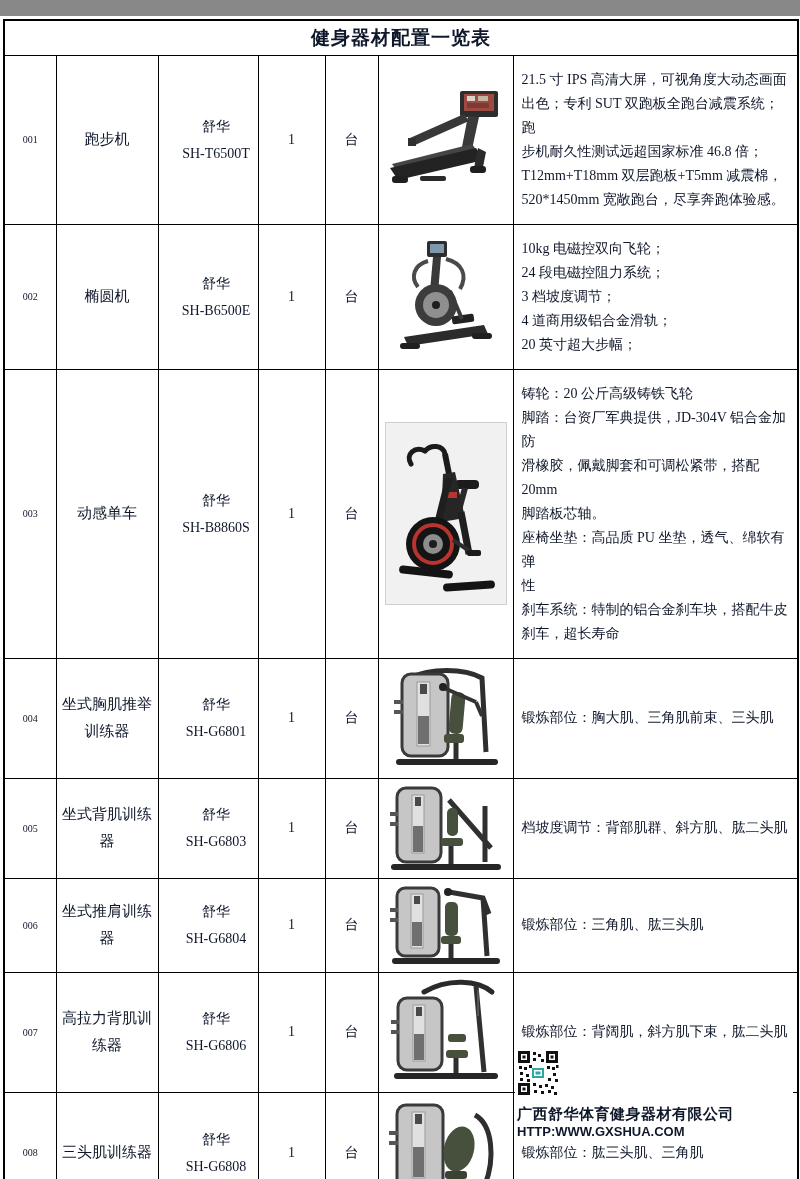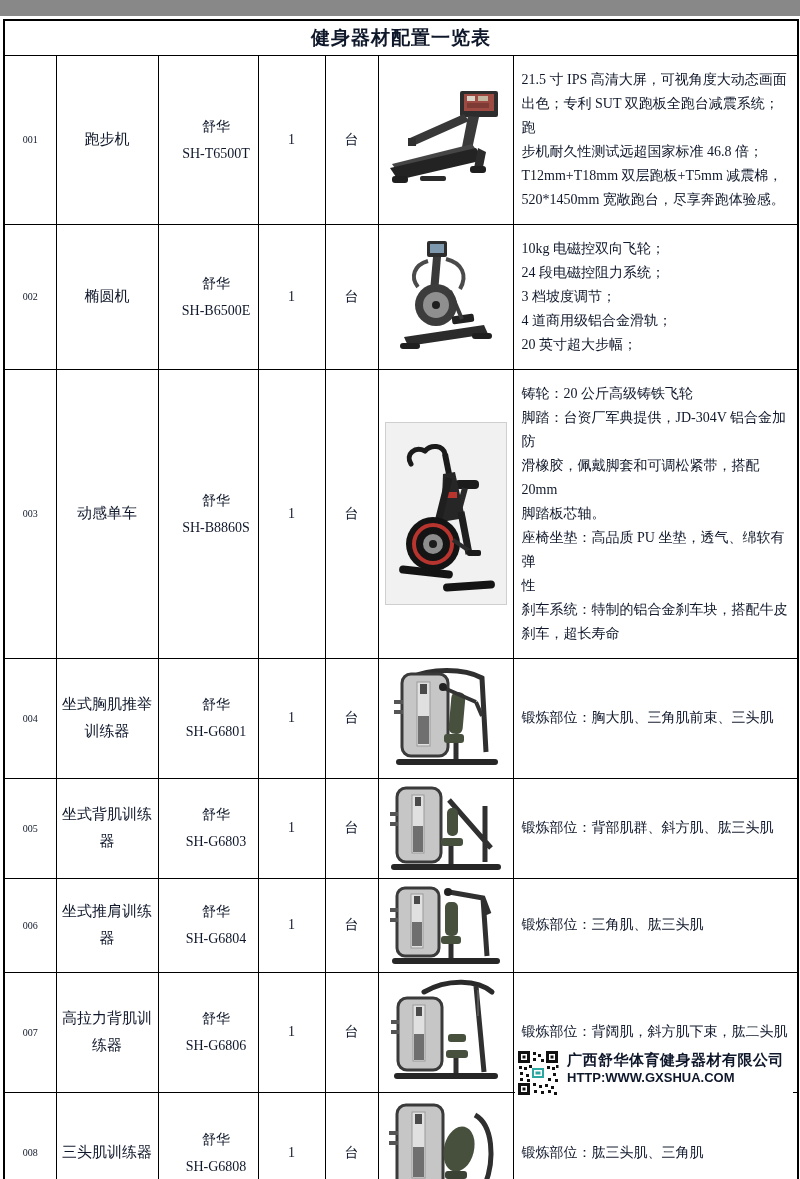--- a/index.html
+++ b/index.html
@@ -22,20 +22,21 @@
   .c-model{ text-align:center; font-size:14px;padding-left:16px; }
   .c-model .brand { margin-bottom:10px; }
   .c-qty, .c-unit { text-align:center; font-size:14px; }
   .c-pic  { text-align:center; padding:2px; }
   .c-pic svg { display:block; margin:0 auto; }
   .c-remark { font-size:14px; line-height:24px; padding:12px 8px; white-space:pre-line; text-align:left; }
   .company-overlay {
     position:absolute; left:515px; top:1032px; width:278px; background:#fff;
     display:flex; align-items:flex-start; gap:8px; padding:2px 0 2px 2px;
     font-family:"Liberation Sans", sans-serif;
+    flex-direction:column;
   }
   .company-text { display:flex; flex-direction:column; }
   .company-name { font-size:15px; font-weight:bold; letter-spacing:0.5px; line-height:19px; }
   .company-tel, .company-web { font-size:13px; font-weight:bold; line-height:18px; }
 </style>
 </head>
 <body>
 
 <div class="page">
   <table class="main">
@@ -206,21 +207,21 @@
           <rect x="30" y="15" width="6" height="9" fill="#4a4a4a"></rect>
           <rect x="5" y="30" width="8" height="4" fill="#555555"></rect>
           <rect x="5" y="40" width="8" height="4" fill="#555555"></rect>
           <path d="M64,18 L106,66 M100,24 L100,80" stroke="#303030" stroke-width="5" fill="none"></path>
           <rect x="62" y="26" width="11" height="28" rx="5" fill="#46503d"></rect>
           <rect x="56" y="56" width="22" height="8" rx="3" fill="#46503d"></rect>
           <line x1="66" y1="64" x2="66" y2="82" stroke="#2f2f2f" stroke-width="5"></line>
           <rect x="6" y="82" width="110" height="6" rx="3" fill="#262626"></rect>
         </svg>
       </td>
-      <td class="c-remark">锻炼部位：背部肌群、斜方肌、肱三头肌</td>
+      <td class="c-remark">档坡度调节：背部肌群、斜方肌、肱二头肌</td>
     </tr>
 
     <tr style="height:94px">
       <td class="c-no">006</td>
       <td class="c-name">坐式推肩训练器</td>
       <td class="c-model">
         <div class="brand">舒华</div>
         <div>SH-G6804</div>
       </td>
       <td class="c-qty">1</td>

